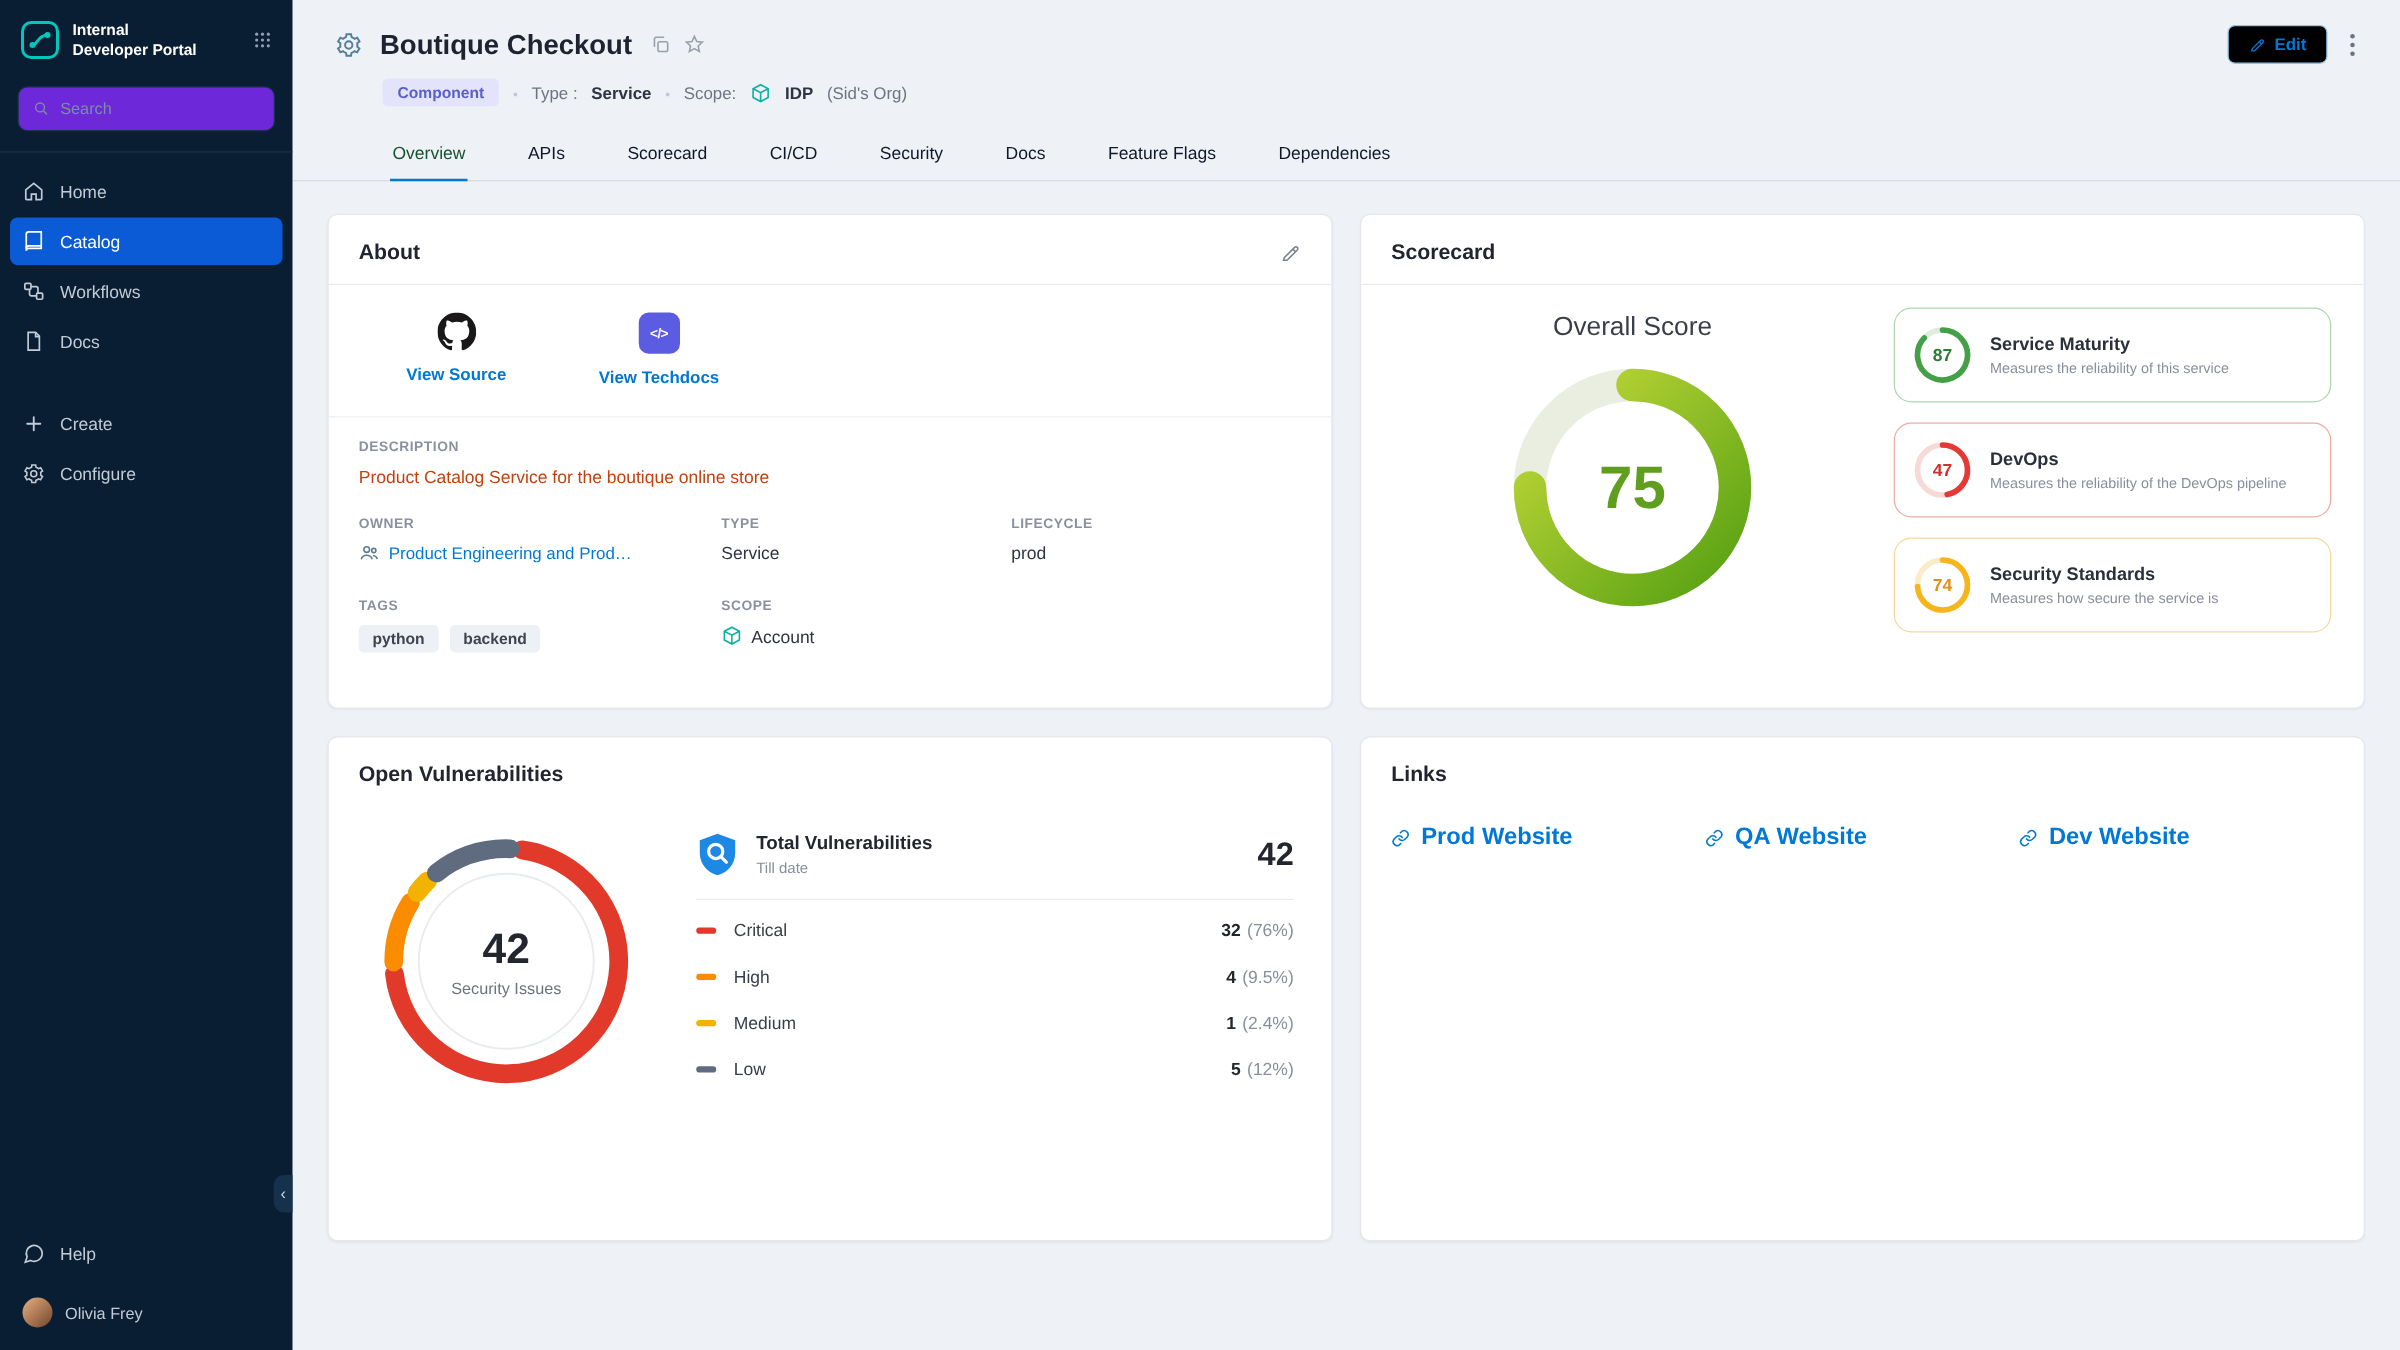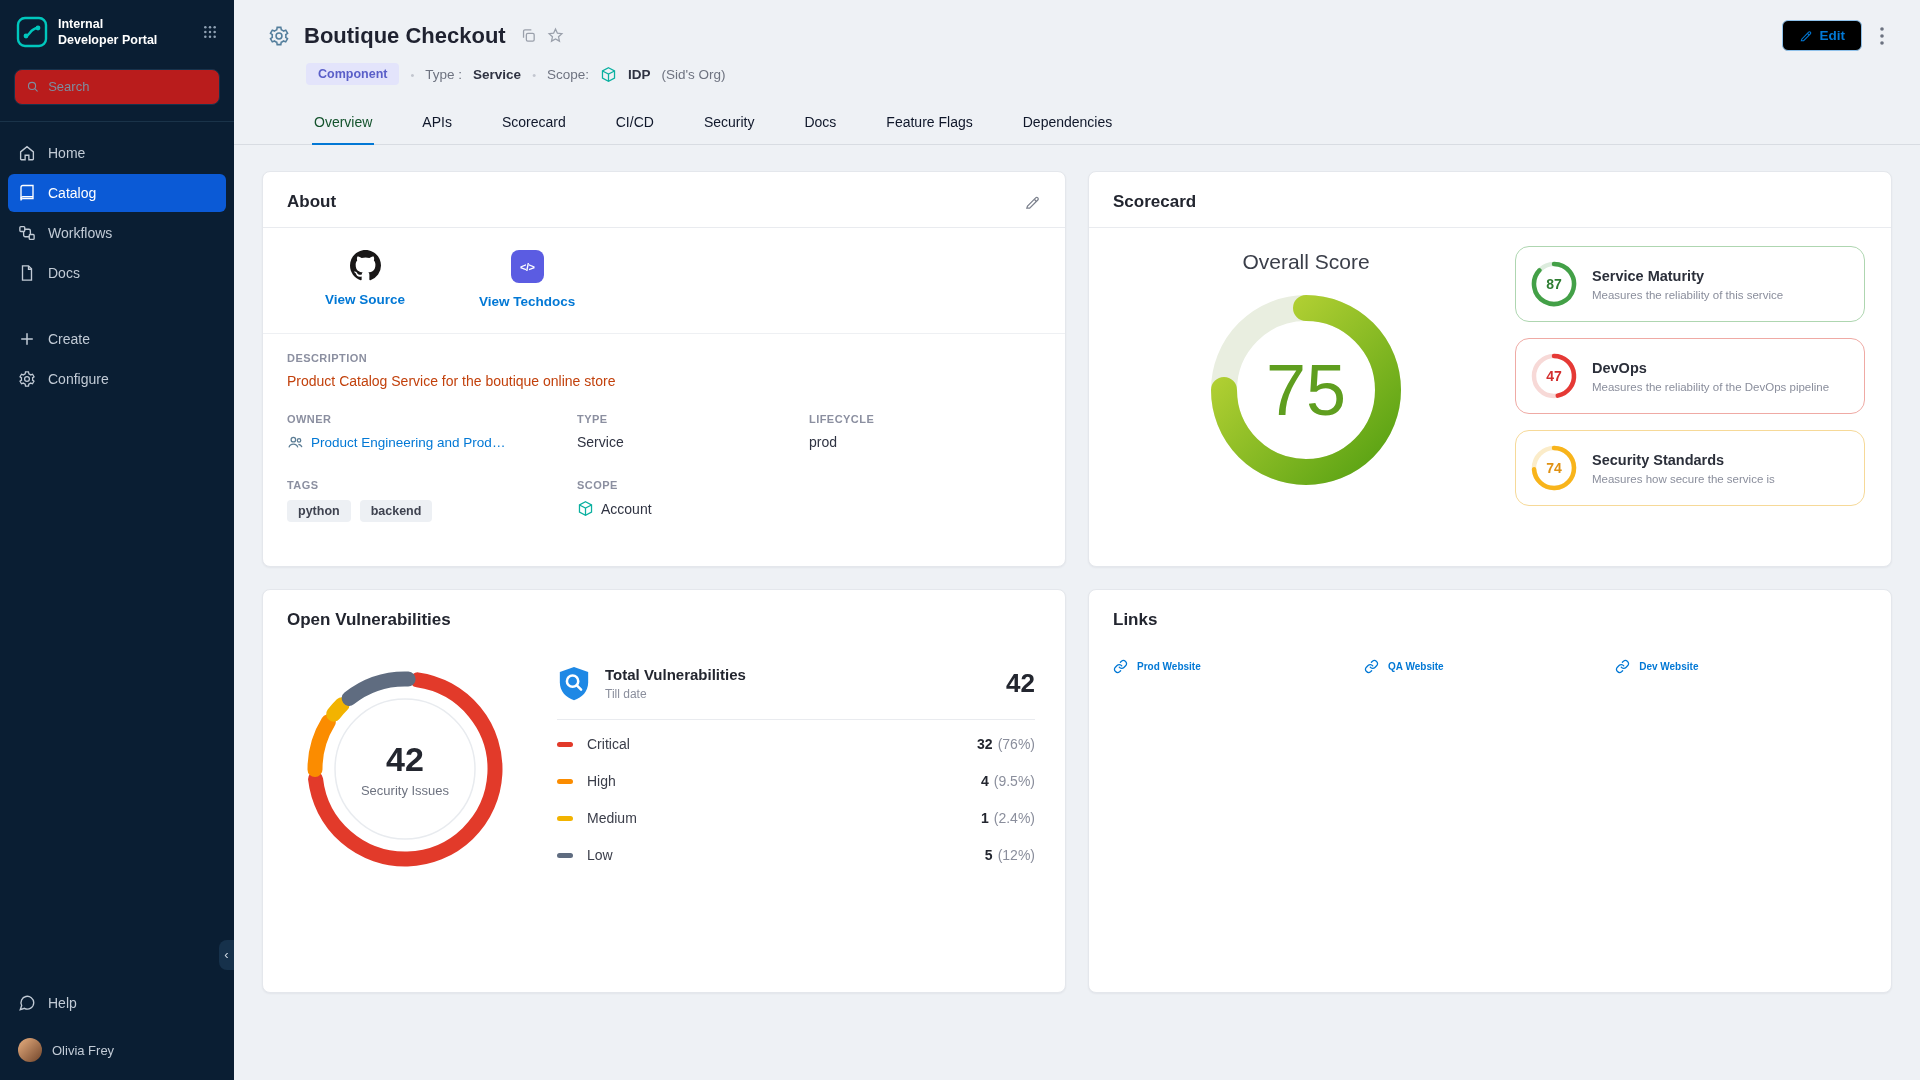--- a/index.html
+++ b/index.html
@@ -10,21 +10,21 @@
     color:#2f3342;
   }
   svg { display:block; }
 
   
   .sidebar { width:234px; flex:none; background:#0a1e33; color:#c4cfda; display:flex; flex-direction:column; position:relative; }
   .brand { display:flex; align-items:center; gap:10px; padding:16px 14px 12px 16px; }
   .brand-logo { width:32px; height:32px; flex:none; }
   .brand-text { flex:1; font-size:12.5px; font-weight:700; color:#fff; line-height:1.3; }
   .apps-btn { color:#8fa1b3; cursor:pointer; padding:2px; }
-  .search-box { margin:8px 14px 0; background:#b91c1c; border:1px solid #17324c; border-radius:8px; height:36px; display:flex; align-items:center; gap:9px; padding:0 11px; color:#7d8ea0; }
+  .search-box { margin:8px 14px 0; background:#6d28d9; border:1px solid #17324c; border-radius:8px; height:36px; display:flex; align-items:center; gap:9px; padding:0 11px; color:#7d8ea0; }
   .search-box input { background:transparent; border:none; outline:none; color:#cdd6e0; font-size:13px; width:100%; font-family:inherit; }
   .search-box input::placeholder { color:#7d8ea0; }
   .side-divider { border:none; border-top:1px solid #1a3349; margin:16px 0 10px; }
   .nav-item { display:flex; align-items:center; gap:12px; margin:2px 8px; padding:0 10px; height:38px; border-radius:6px; font-size:14px; color:#c2cbd6; cursor:pointer; }
   .nav-item.active { background:#0b5ad6; color:#fff; }
   .nav-icon { width:18px; height:18px; flex:none; }
   .nav-group2 { margin-top:28px; }
   .sidebar-spacer { flex:1; }
   .user-row { display:flex; align-items:center; gap:10px; padding:14px 18px 18px; font-size:13px; color:#c2cbd6; cursor:pointer; }
   .avatar { width:24px; height:24px; border-radius:50%; background:linear-gradient(135deg,#d19a6f 20%,#7c4f33 90%); flex:none; }
@@ -75,21 +75,21 @@
   .value { margin-top:9px; font-size:14px; color:#2f3342; }
   .tags { display:flex; gap:9px; margin-top:9px; }
   .tag { background:#edf0f4; color:#3f4350; font-size:12.5px; font-weight:600; padding:4px 11px; border-radius:4px; }
   .scope-val { display:flex; align-items:center; gap:7px; margin-top:9px; font-size:14px; color:#2f3342; }
 
   
   .scorecard-body { display:flex; padding:14px 26px 24px 8px; align-items:flex-start; }
   .overall { flex:1; display:flex; flex-direction:column; align-items:center; }
   .overall-title { font-size:21px; font-weight:400; color:#3a3e49; margin-top:8px; }
   .donut-wrap { position:relative; width:200px; height:200px; margin-top:16px; }
-  .donut-center { position:absolute; inset:0; display:flex; align-items:center; justify-content:center; font-size:72px; font-weight:400; }
+  .donut-center { position:absolute; inset:0; display:flex; align-items:center; justify-content:center; font-size:48px; font-weight:700; }
   .score-list { width:350px; flex:none; display:flex; flex-direction:column; gap:16px; margin-top:4px; }
   .score-item { border:1.5px solid #ddd; border-radius:14px; padding:13px 14px; display:flex; gap:14px; align-items:center; background:#fff; }
   .mini-wrap { position:relative; width:48px; height:48px; flex:none; }
   .mini-center { position:absolute; inset:0; display:flex; align-items:center; justify-content:center; font-size:14px; font-weight:700; }
   .score-texts .t { font-size:14.5px; font-weight:700; color:#2b2f3a; }
   .score-texts .d { font-size:11.5px; color:#8a8e9c; margin-top:5px; }
 
   
   .vulns-body { display:flex; gap:46px; padding:18px 30px 28px 36px; align-items:center; }
   .vdonut-wrap { position:relative; width:212px; height:212px; flex:none; }
@@ -103,21 +103,21 @@
   .total-texts .sub { font-size:12px; color:#8a8e9c; margin-top:4px; }
   .total-num { margin-left:auto; font-size:26px; font-weight:700; color:#23262f; }
   .vuln-divider { border:none; border-top:1px solid #e9ebef; margin:16px 0 6px; }
   .vrow { display:flex; align-items:center; height:37px; font-size:14px; color:#3a3d49; }
   .dash { width:16px; height:5px; border-radius:3px; margin-right:14px; background:#ccc; flex:none; }
   .vcount { margin-left:auto; font-weight:700; color:#23262f; }
   .vpct { color:#8a8e9c; margin-left:5px; }
 
   
   .links-body { display:flex; padding:14px 24px; }
-  .link-item { display:flex; align-items:center; gap:9px; color:#0278d5; font-size:10px; font-weight:600; width:33.3%; cursor:pointer; }
+  .link-item { display:flex; align-items:center; gap:9px; color:#0278d5; font-size:19px; font-weight:600; width:33.3%; cursor:pointer; }
   .link-icon { width:15px; height:15px; flex:none; }
 </style>
 </head>
 <body>
 
 <aside class="sidebar">
   <div class="brand">
     <svg class="brand-logo" viewBox="0 0 32 32">
       <rect x="2" y="2" width="28" height="28" rx="7" fill="none" stroke="#00c7bd" stroke-width="2.4"></rect>
       <path d="M10 20c4 0 4-8 12-8" fill="none" stroke="#00c7bd" stroke-width="2.4" stroke-linecap="round"></path>

